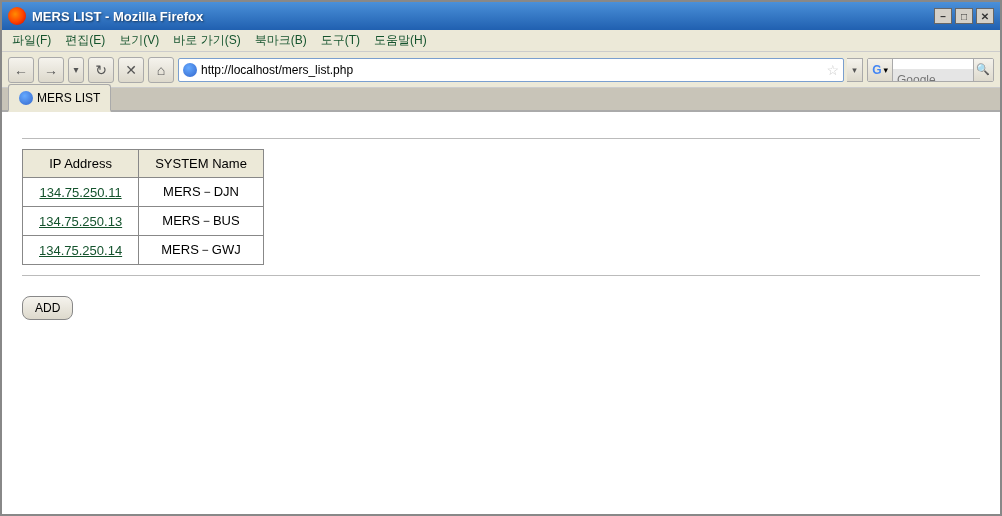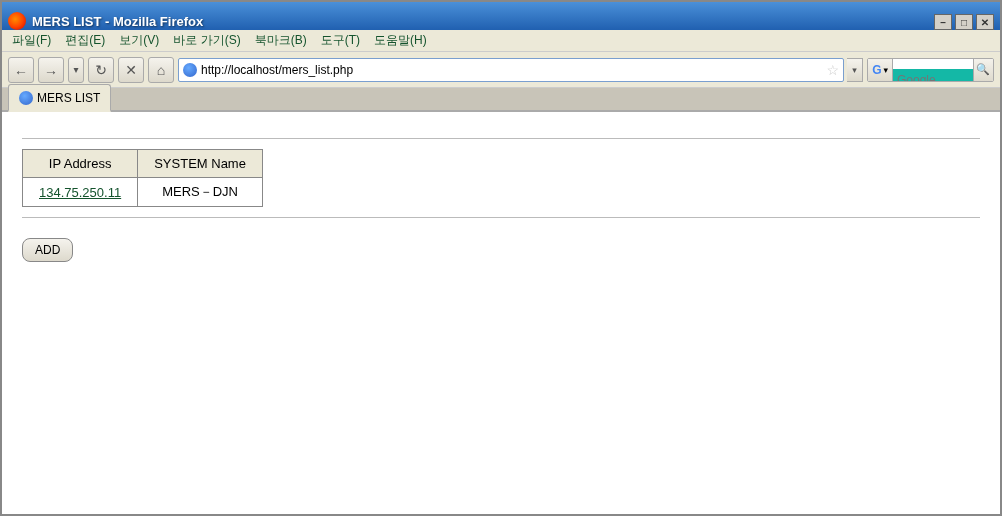--- a/index.html
+++ b/index.html
@@ -21,21 +21,21 @@
       background: #ece9d8;
       display: flex;
       flex-direction: column;
     }
 
     
     .title-bar {
       background: linear-gradient(to bottom, #4a90d9 0%, #2060b0 100%);
       height: 28px;
       display: flex;
-      align-items: flex-end;
+      align-items: center;
       justify-content: space-between;
       padding: 0 6px;
       flex-shrink: 0;
     }
 
     .title-bar-left {
       display: flex;
       align-items: center;
       gap: 6px;
     }
@@ -211,21 +211,21 @@
       font-size: 11px;
     }
 
     .search-input {
       width: 80px;
       height: 22px;
       border: none;
       outline: none;
       font-size: 12px;
       padding: 4px 4px;
-      background: #14b8a6;
+      background: #e5e5e5;
       margin-top: 21px;
     }
 
     .search-go-btn {
       width: 20px;
       height: 24px;
       background: linear-gradient(to bottom, #f5f3ed, #ddd9cc);
       border-left: 1px solid #aaa;
       display: flex;
       align-items: center;
@@ -396,20 +396,28 @@
         <tr>
           <th>IP Address</th>
           <th>SYSTEM Name</th>
         </tr>
       </thead>
       <tbody>
         <tr>
           <td><a>134.75.250.11</a></td>
           <td>MERS－DJN</td>
         </tr>
+        <tr>
+          <td><a>134.75.250.13</a></td>
+          <td>MERS－BUS</td>
+        </tr>
+        <tr>
+          <td><a>134.75.250.14</a></td>
+          <td>MERS－GWJ</td>
+        </tr>
       </tbody>
     </table>
 
     <hr class="separator">
 
     <button class="add-btn">ADD</button>
   </div>
 
 </div>
 

